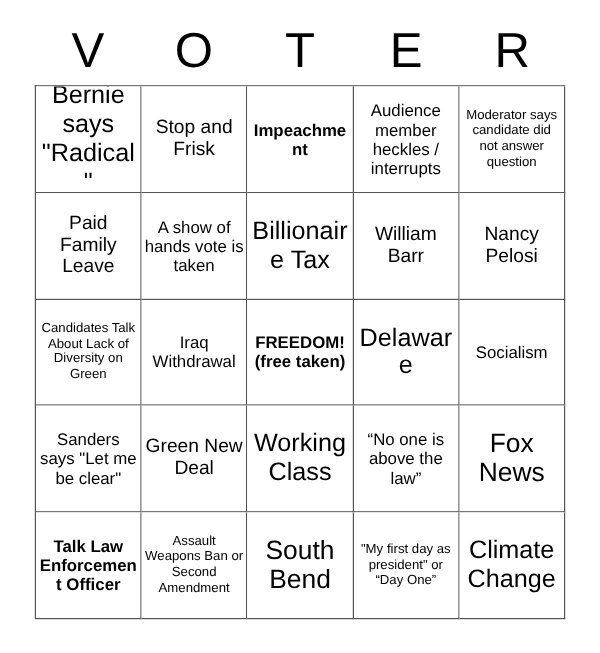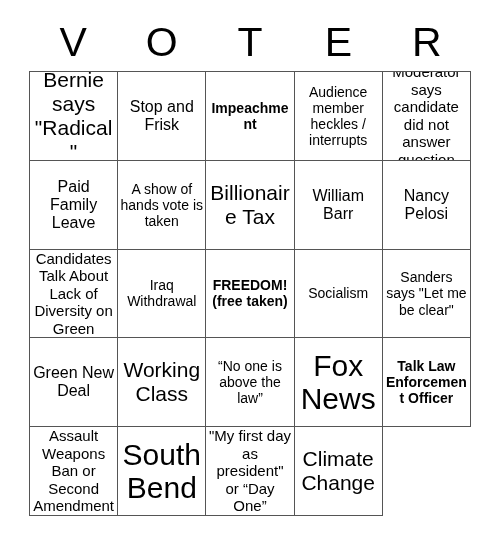--- a/index.html
+++ b/index.html
@@ -67,26 +67,26 @@
     background: #ffffff;
   }
   .cell-text {
     display: block;
     width: 100%;
     line-height: 1.14;
     color: #000000;
     word-wrap: break-word;
   }
   
-  .fs-xs .cell-text { font-size: 15px; line-height: 1.17; }
+  .fs-xs .cell-text { font-size: 11px; line-height: 1.17; }
   .fs-sm .cell-text { font-size: 14px;   line-height: 1.16; font-weight: bold; }
   .fs-md .cell-text { font-size: 14px;   line-height: 1.15; }
   .fs-lg .cell-text { font-size: 21px;   line-height: 1.14; }
   .fs-xl .cell-text { font-size: 16px;   line-height: 1.12; }
-  .fs-xxl .cell-text{ font-size: 30px;   line-height: 1.10; }
+  .fs-xxl .cell-text{ font-size: 22px;   line-height: 1.10; }
 </style>
 </head>
 <body>
 
 <div class="bingo-page">
 
   <div class="bingo-header">
     <div class="header-letter">V</div>
     <div class="header-letter">O</div>
     <div class="header-letter">T</div>
@@ -129,20 +129,23 @@
 
     <div class="bingo-cell fs-xs">
         <span class="cell-text">Candidates Talk About Lack of Diversity on Green</span>
       </div>
     <div class="bingo-cell fs-md">
         <span class="cell-text">Iraq Withdrawal</span>
       </div>
     <div class="bingo-cell fs-sm">
         <span class="cell-text">FREEDOM! (free taken)</span>
       </div>
+    <div class="bingo-cell fs-lg">
+        <span class="cell-text">Delaware</span>
+      </div>
     <div class="bingo-cell fs-md">
         <span class="cell-text">Socialism</span>
       </div>
 
     <div class="bingo-cell fs-md">
         <span class="cell-text">Sanders says "Let me be clear"</span>
       </div>
     <div class="bingo-cell fs-xl">
         <span class="cell-text">Green New Deal</span>
       </div>

